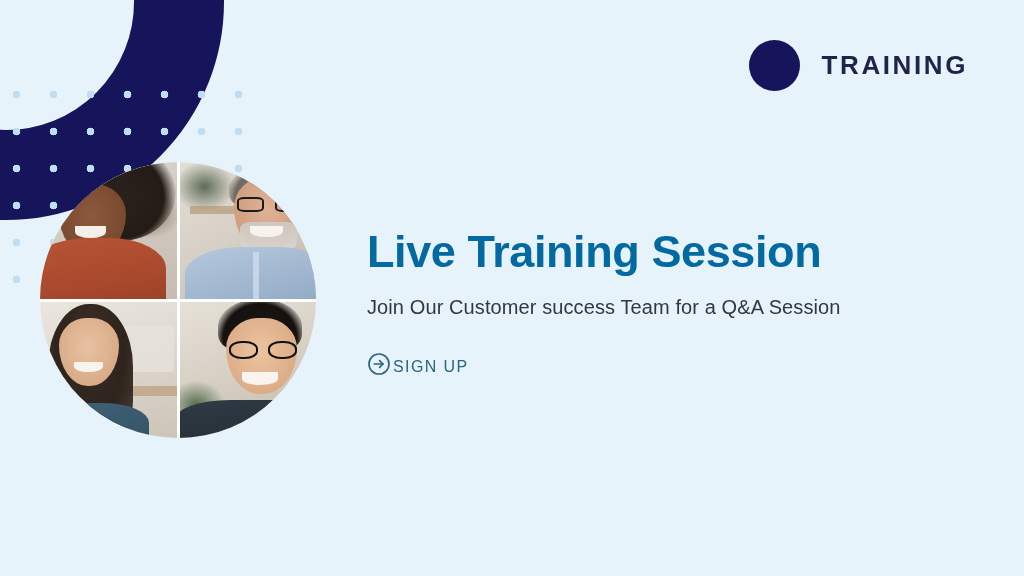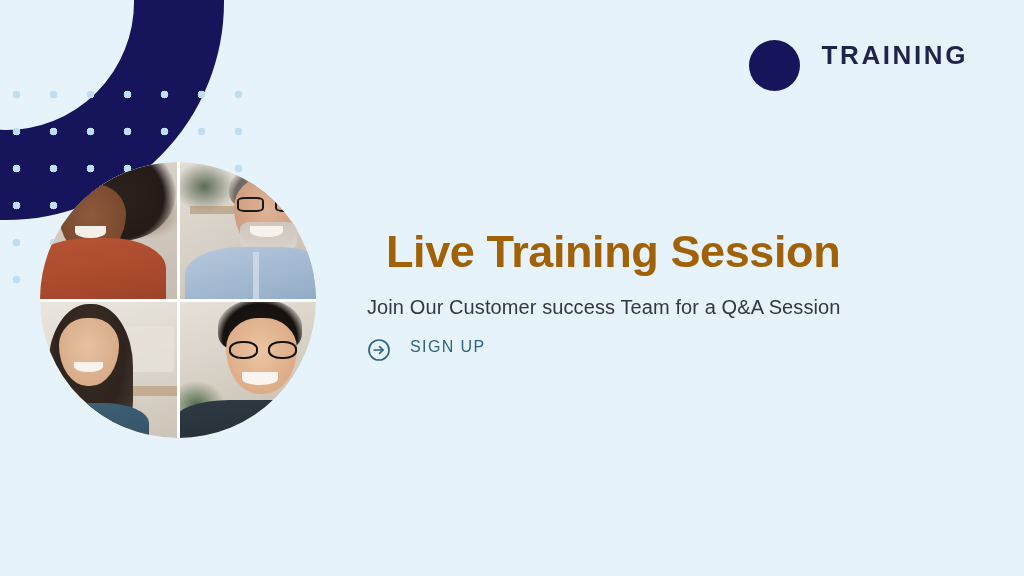--- a/index.html
+++ b/index.html
@@ -195,54 +195,53 @@
   .t4 .body {
     position:absolute; left:-4%; top:72%; width:108%; height:40%;
     background:linear-gradient(170deg,#2f3a44 0%, #232b33 100%);
     border-radius:38% 34% 0 0;
   }
 
   
   .brand {
     position:absolute;
     right:56px; top:40px;
-    display:flex; align-items:flex-start; gap:22px;
+    display:flex; align-items:center; gap:22px;
     z-index:6;
   }
   .brand-mark {
     width:51px; height:51px; border-radius:50%;
     background:#16145a;
   }
   .brand-text {
     font-size:26px; font-weight:bold;
     letter-spacing:2.6px; color:#1f2449;
   }
 
   
   .copy {
     position:absolute;
     left:367px; top:228px;
     z-index:6;
     width:540px;
   }
   .headline {
     font-size:45px; font-weight:bold;
-    letter-spacing:-0.4px; color:#a16207;
+    letter-spacing:-0.4px; color:#0369a1;
     line-height:1.08;
     white-space:nowrap;
-    margin-left:19px;
   }
   .subhead {
     margin-top:19px;
     font-size:20px; color:#33383d;
     letter-spacing:0.1px;
   }
   .cta {
-    margin-top:19px;
-    display:inline-flex; align-items:flex-start; gap:19px;
+    margin-top:33px;
+    display:inline-flex; align-items:flex-end; gap:2px;
     cursor:pointer;
   }
   .cta-icon { width:24px; height:24px; display:block; }
   .cta-label {
     font-size:16px; letter-spacing:1.4px; color:#2d6480;
   }
 </style>
 </head>
 <body>
 

